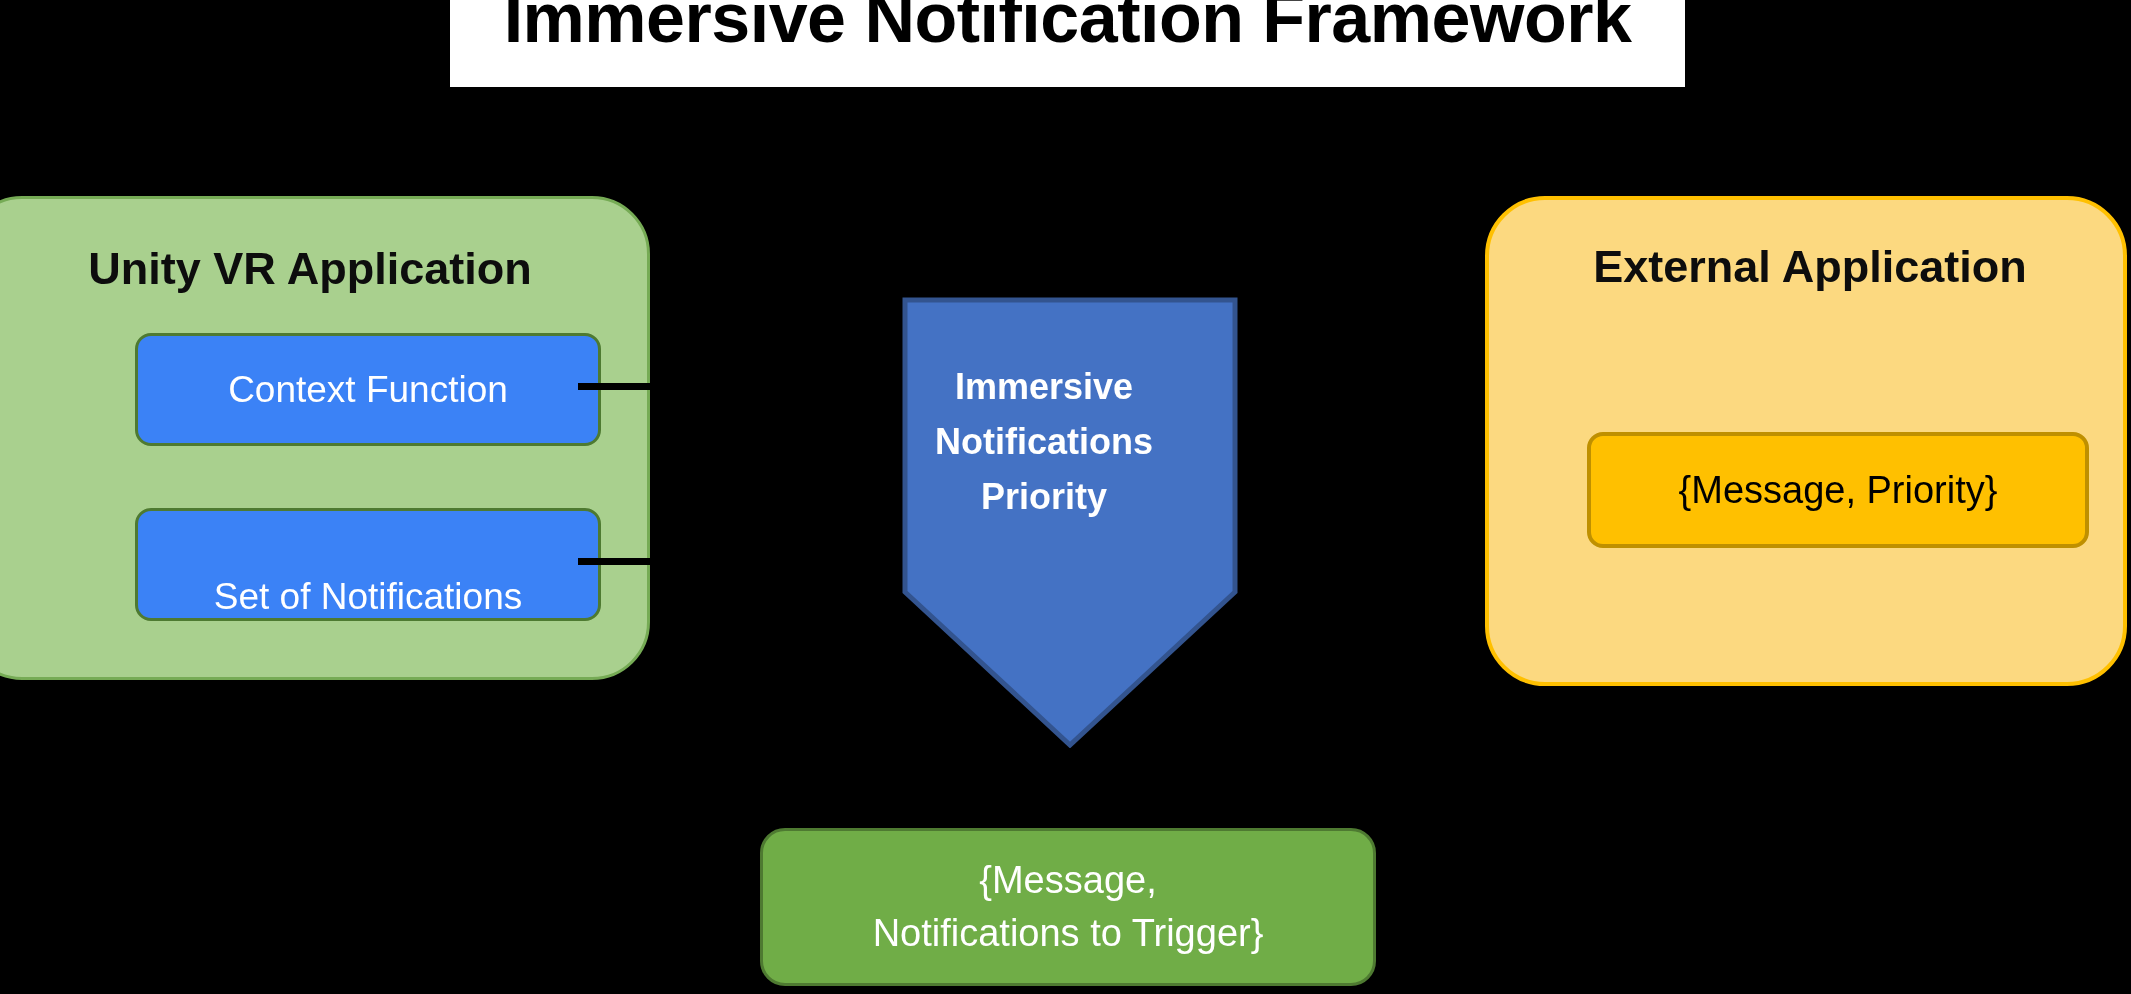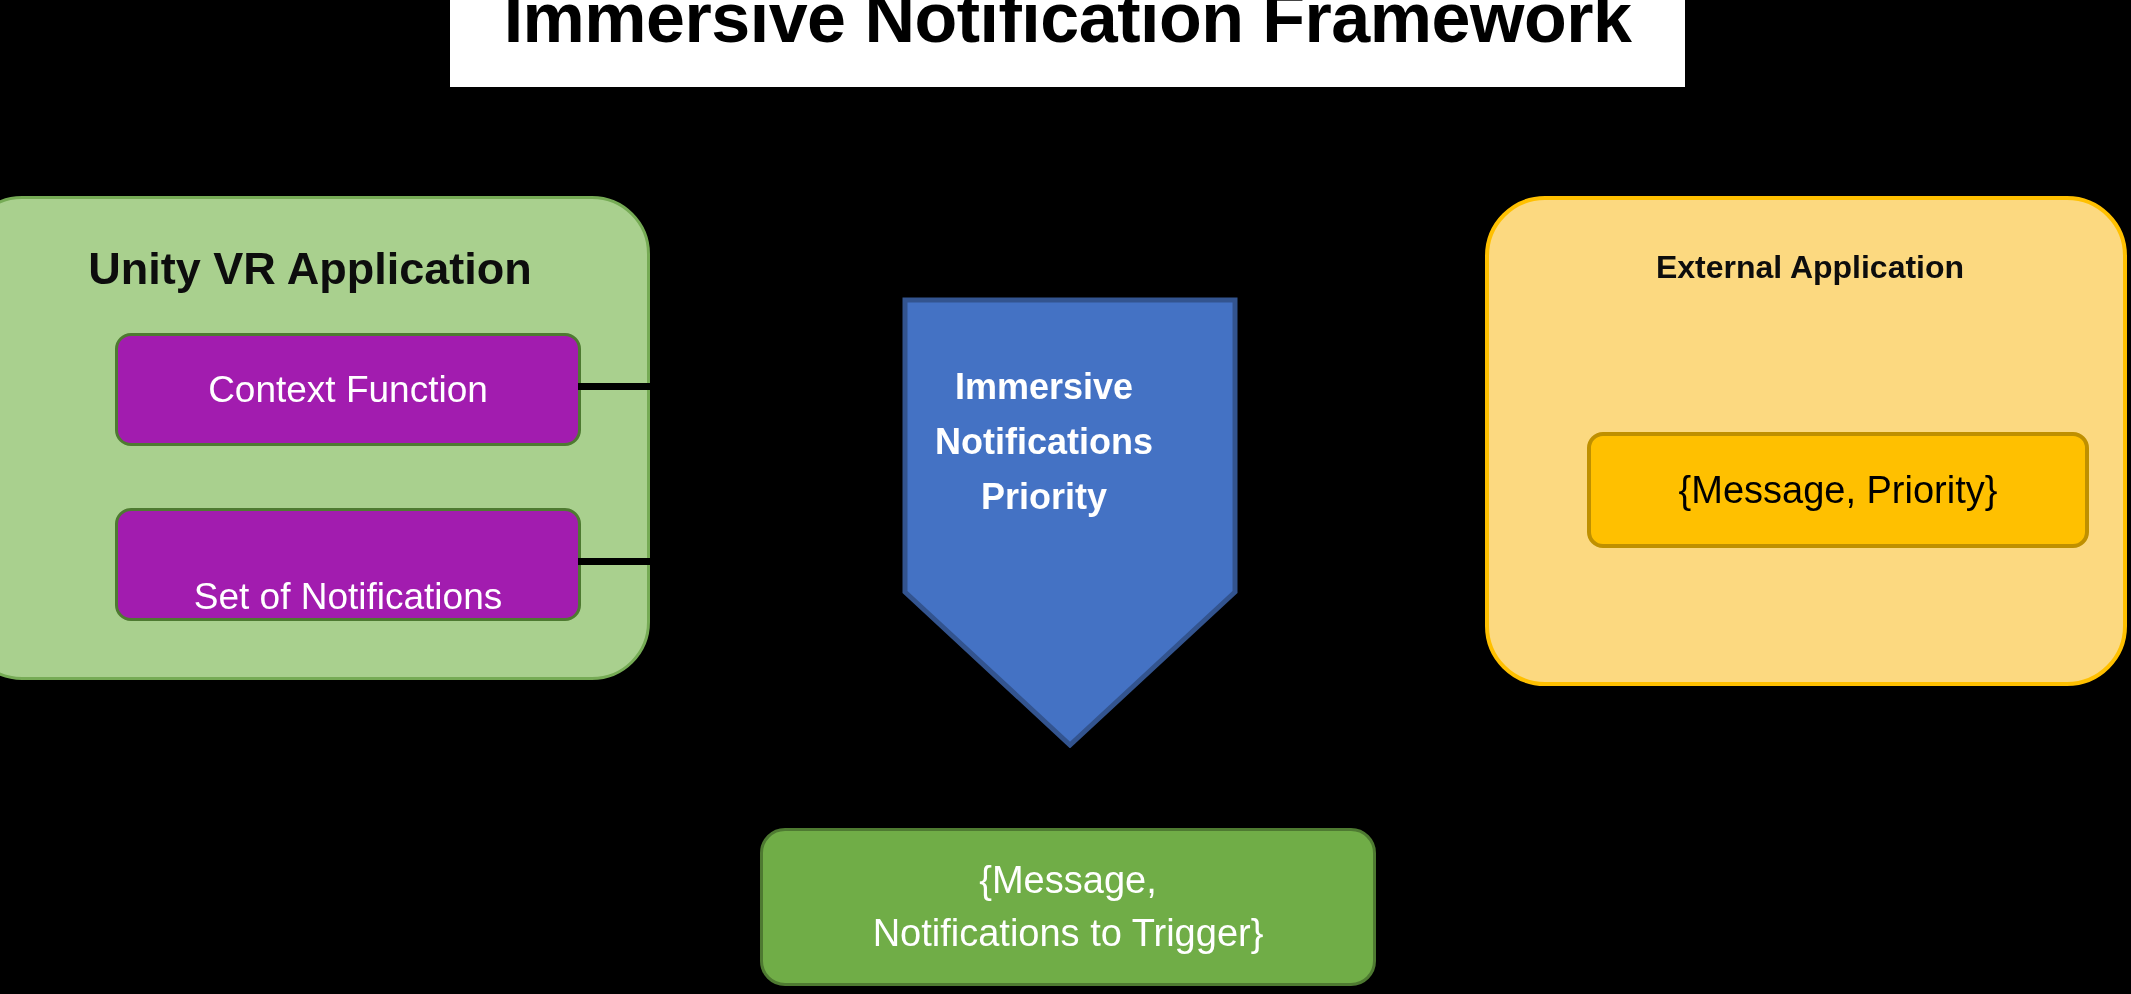--- a/index.html
+++ b/index.html
@@ -64,31 +64,32 @@
     text-align: center;
     font-size: 45px;
     font-weight: bold;
     color: #0d0d0d;
     white-space: nowrap;
   }
 
   
   .chip-green {
     position: absolute;
-    background: #a21caf;
+    background: #3b82f6;
     border: 3px solid #4e7a31;
     border-radius: 16px;
     box-sizing: border-box;
     display: flex;
     align-items: center;
     justify-content: center;
     color: #ffffff;
     font-size: 37px;
     font-weight: normal;
     white-space: nowrap;
+    margin-left: 20px;
   }
   .chip-context  { left: 148px; top: 134px; width: 466px; height: 113px; }
   .chip-notifset { left: 148px; top: 309px; width: 466px; height: 113px; align-items: flex-end; }
 
   
   .connector {
     position: absolute;
     height: 7px;
     background: #000000;
   }
@@ -133,21 +134,21 @@
     border: 4px solid #ffc000;
     border-radius: 60px;
     box-sizing: border-box;
   }
   .panel-external .panel-heading {
     position: absolute;
     left: 0;
     top: 36px;
     width: 642px;
     text-align: center;
-    font-size: 32px;
+    font-size: 45px;
     font-weight: bold;
     color: #0d0d0d;
     line-height: 62px;
   }
   .panel-external .panel-heading span { display: block; white-space: nowrap; }
 
   .chip-amber {
     position: absolute;
     left: 98px;
     top: 232px;

